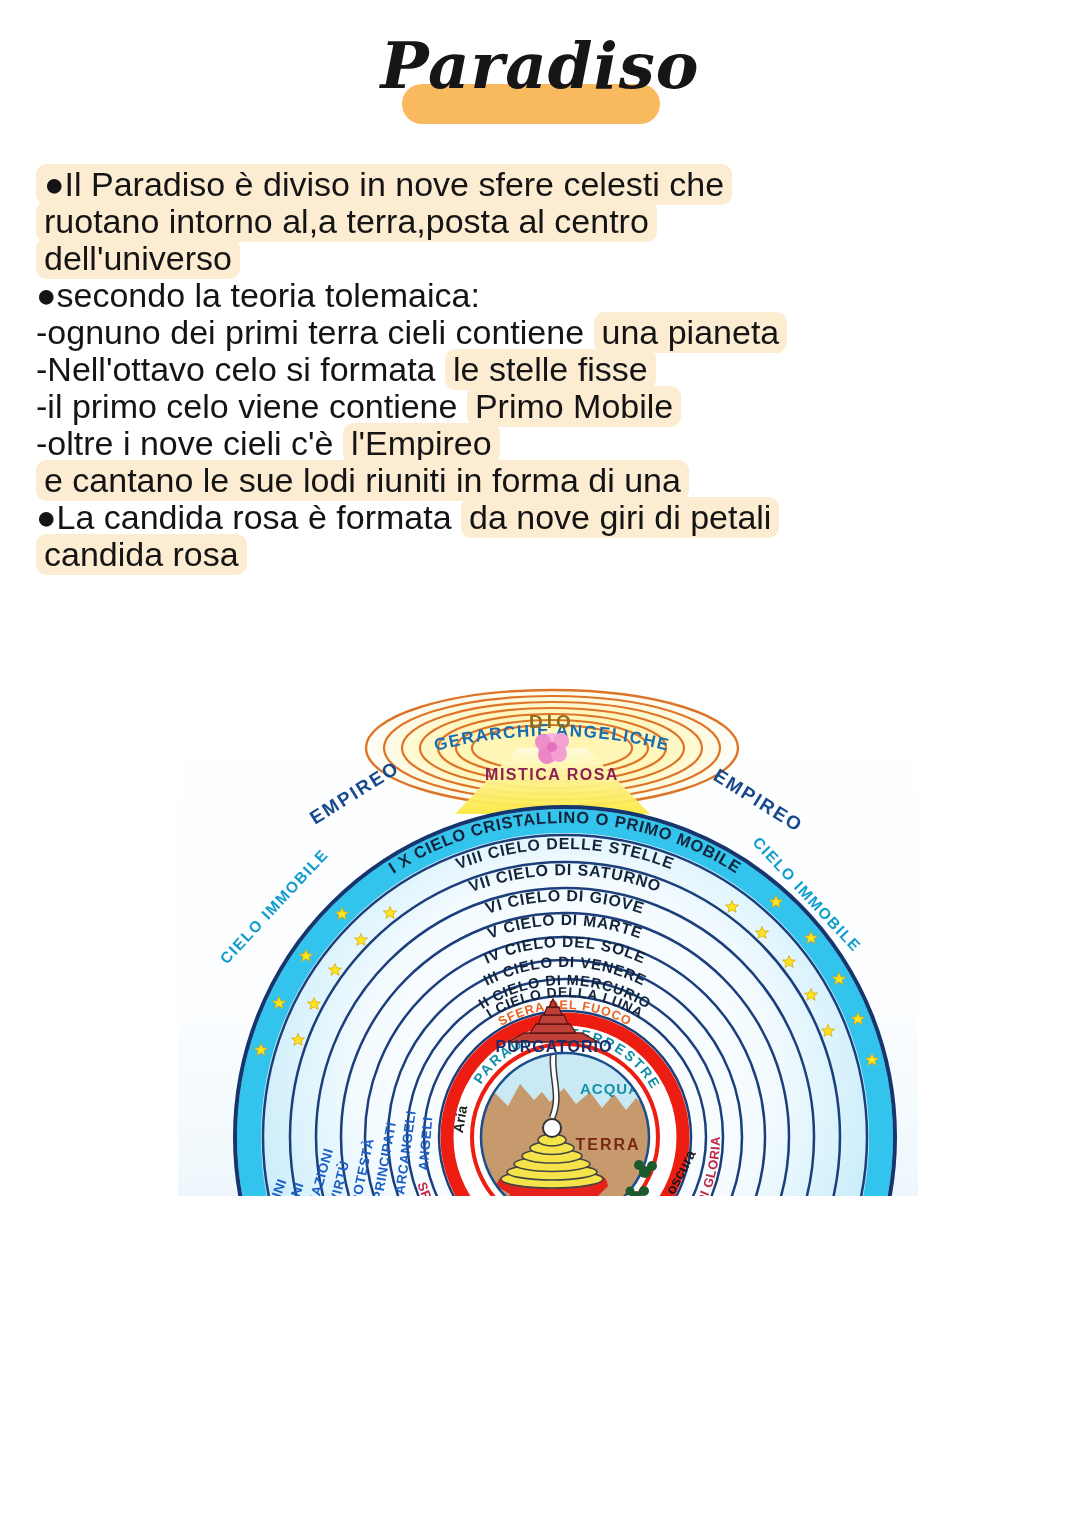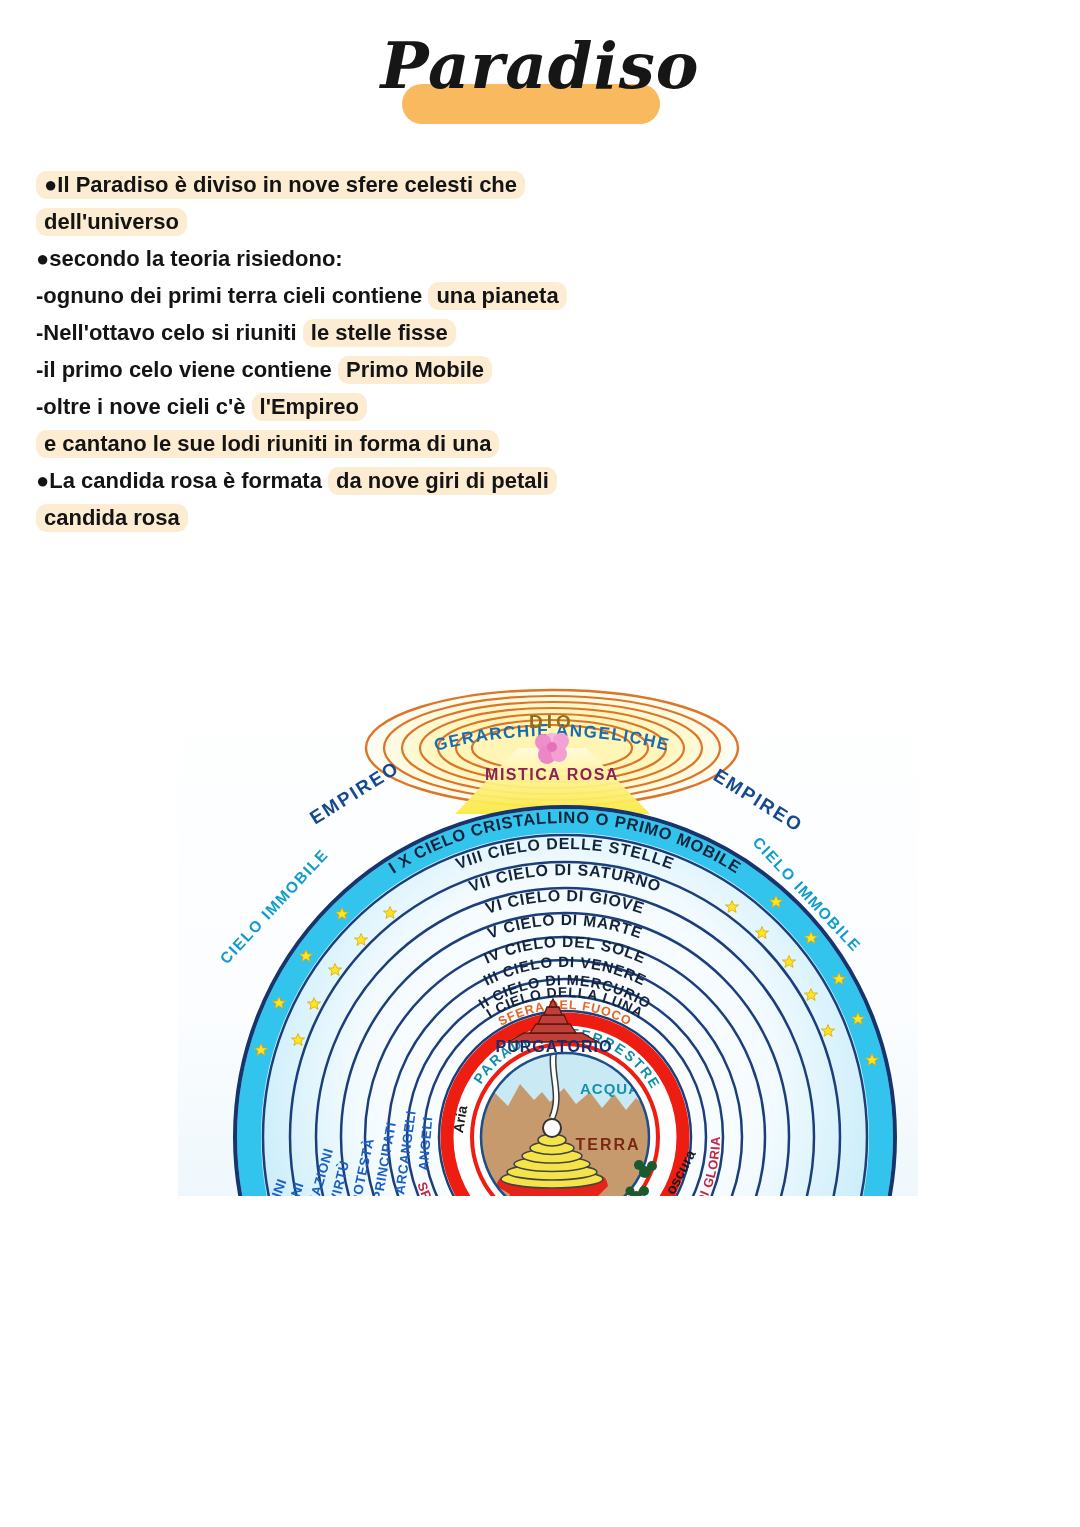--- a/index.html
+++ b/index.html
@@ -5,22 +5,22 @@
   html,body{margin:0;padding:0;background:#ffffff;}
   #page{position:relative;width:1080px;height:1196px;background:#ffffff;overflow:hidden;
         font-family:"Liberation Sans",sans-serif;}
   
   #title-wrap{position:absolute;left:0;top:18px;width:100%;height:120px;}
   #title-hl{position:absolute;left:402px;top:66px;width:258px;height:40px;border-radius:20px;background:#f8b95f;}
   #page-title{position:absolute;left:0;right:0;top:10px;margin:0;text-align:center;
               font-family:"DejaVu Serif",serif;font-style:italic;font-weight:bold;
               font-size:64px;color:#161616;letter-spacing:1px;}
   
-  #notes{position:absolute;left:36px;top:166px;width:1010px;font-weight:bold;
-         font-size:22px;line-height:37px;color:#141414;letter-spacing:0px;}
+  #notes{position:absolute;left:36px;top:166px;width:1010px;font-weight:normal;
+         font-size:34px;line-height:37px;color:#141414;letter-spacing:0px;}
   .nline{white-space:nowrap;}
   .hl{background:#fcecd2;border-radius:11px;padding:1px 8px 2px 8px;box-decoration-break:clone;}
   .pl{padding:1px 0 2px 0;}
   
   #figure{position:absolute;left:178px;top:648px;width:740px;height:818px;
           background:linear-gradient(180deg,#ffffff 0%,#fbfdff 45%,#eef7fc 68%,#d9edf9 86%,#cde8f8 100%);}
   #figure svg{position:absolute;left:0;top:0;font-family:"Liberation Sans",sans-serif;}
   #caption{position:absolute;left:14px;top:726px;font-weight:bold;font-size:21px;line-height:26px;color:#1d3147;}
 </style>
 </head>
@@ -28,24 +28,25 @@
 
 <div id="page">
 
   <div id="title-wrap">
     <div id="title-hl"></div>
     <h1 id="page-title">Paradiso</h1>
   </div>
 
   <div id="notes">
     <div class="nline"><span class="hl">●Il Paradiso è diviso in nove sfere celesti che</span></div>
+    <div class="nline"><span class="hl">ruotano intorno al,a terra,posta al centro</span></div>
     <div class="nline"><span class="hl">dell'universo</span></div>
-    <div class="nline"><span class="pl">●secondo la teoria risiedono:</span></div>
+    <div class="nline"><span class="pl">●secondo la teoria tolemaica:</span></div>
     <div class="nline"><span class="pl">-ognuno dei primi terra cieli contiene </span><span class="hl">una pianeta</span></div>
-    <div class="nline"><span class="pl">-Nell'ottavo celo si riuniti </span><span class="hl">le stelle fisse</span></div>
+    <div class="nline"><span class="pl">-Nell'ottavo celo si formata </span><span class="hl">le stelle fisse</span></div>
     <div class="nline"><span class="pl">-il primo celo viene contiene </span><span class="hl">Primo Mobile</span></div>
     <div class="nline"><span class="pl">-oltre i nove cieli c'è </span><span class="hl">l'Empireo</span></div>
     <div class="nline"><span class="hl">e cantano le sue lodi riuniti in forma di una</span></div>
     <div class="nline"><span class="pl">●La candida rosa è formata </span><span class="hl">da nove giri di petali</span></div>
     <div class="nline"><span class="hl">candida rosa</span></div>
   </div>
 
   <div id="figure">
     <svg width="740" height="818" viewBox="0 0 740 818">
       <defs>

